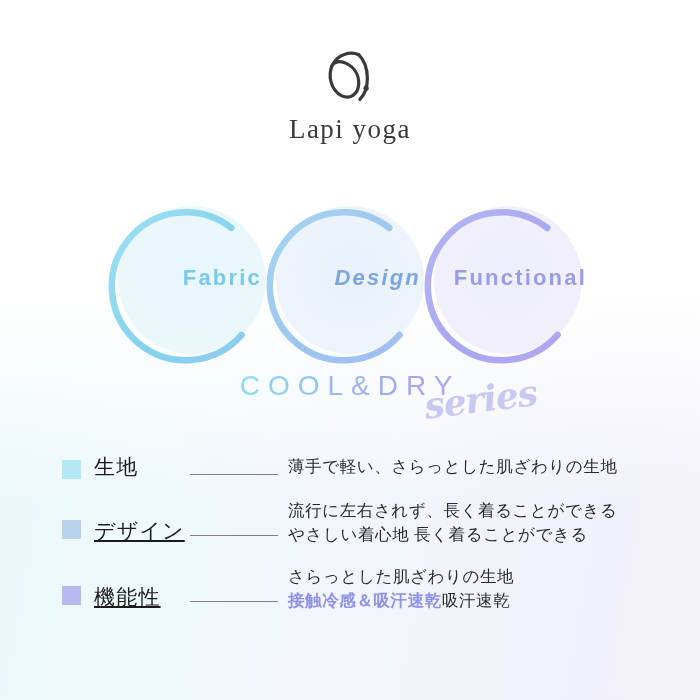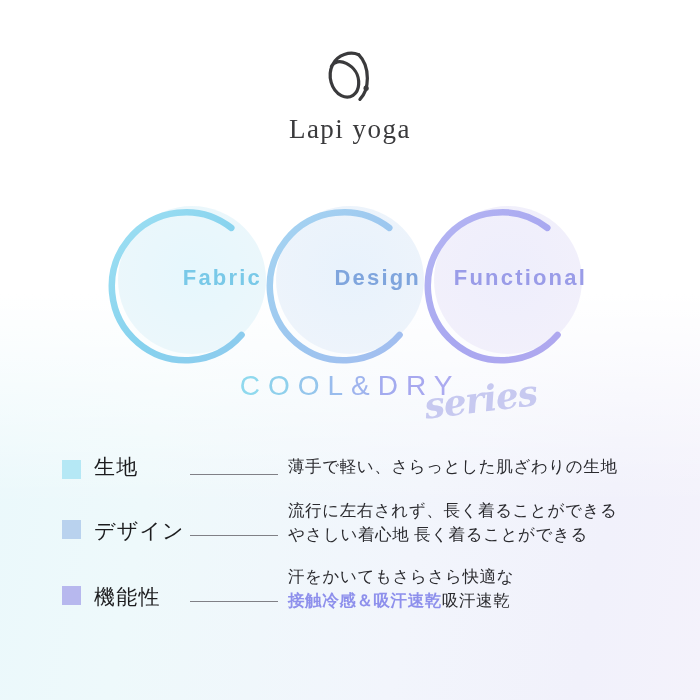--- a/index.html
+++ b/index.html
@@ -72,21 +72,21 @@
   .ring-label {
     position: absolute;
     top: 265px;
     font-size: 22px;
     font-weight: bold;
     letter-spacing: 2.2px;
     white-space: nowrap;
     text-align: right;
   }
   .ring-label.l1 { left: 122px; width: 140px; color: #79c9e8; }
-  .ring-label.l2 { left: 281px; width: 140px; color: #7fa5dd; }
+  .ring-label.l2 { left: 281px; width: 140px; color: #7fa5dd; font-style: italic; }
   .ring-label.l3 { left: 437px; width: 150px; color: #9a9ce8; }
 
   
   .wordmark {
     position: absolute;
     left: 0;
     right: 0;
     top: 368px;
     height: 60px;
     padding-left: 36px;
@@ -168,21 +168,21 @@
     letter-spacing: 0.6px;
     white-space: pre-line;
     font-family: Liberation Serif, serif;
   }
   .legend-desc .hl {
     color: #8e90ec;
     font-weight: bold;
   }
 
   .row-2 .legend-term,
-  .row-3 .legend-term { margin-top: 16px; }
+  .row-3 .legend-term { margin-top: 16px; text-decoration: underline; }
   .row-2 .swatch,
   .row-3 .swatch { margin-top: 14px; }
   .row-2 .dash,
   .row-3 .dash { margin-top: 25px; }
 </style>
 </head>
 <body>
 
 <div class="page">
 
@@ -271,17 +271,17 @@
       <div class="legend-term">デザイン</div>
       <div class="dash"></div>
       <div class="legend-desc">流行に左右されず、長く着ることができる
 やさしい着心地 長く着ることができる</div>
     </div>
 
     <div class="legend-row row-3">
       <div class="swatch sw3"></div>
       <div class="legend-term">機能性</div>
       <div class="dash"></div>
-      <div class="legend-desc"><span>汗をかいてもさらさら快適な</span><br><span class="hl">接触冷感＆吸汗速乾</span><span>吸汗速乾</span></div>
+      <div class="legend-desc"><span>さらっとした肌ざわりの生地</span><br><span class="hl">接触冷感＆吸汗速乾</span><span>吸汗速乾</span></div>
     </div>
 
   </div>
 </div>
 
 </body></html>

